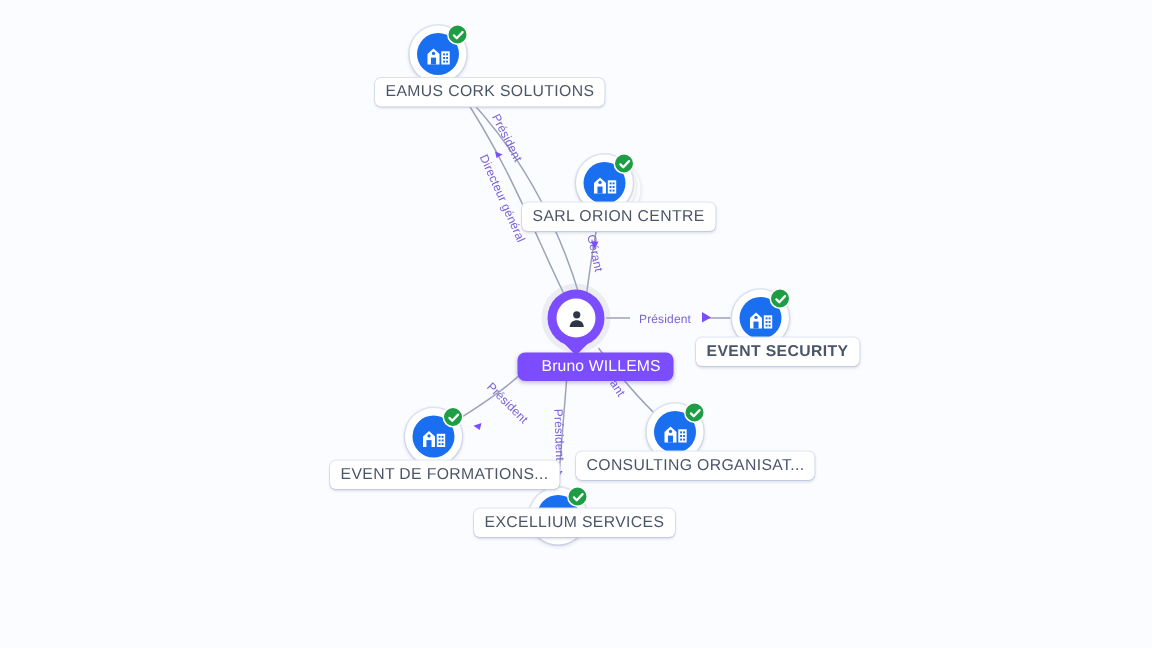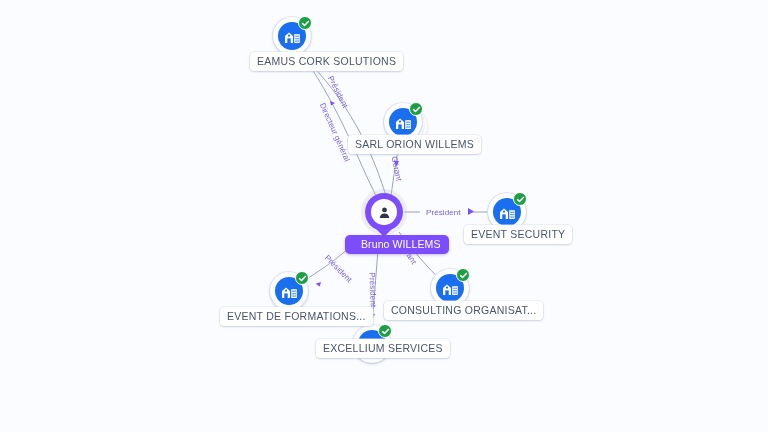--- a/index.html
+++ b/index.html
@@ -204,21 +204,21 @@
           <rect x="13.4" y="11.4" width="1.3" height="1.3" fill="#1a6ef0"></rect>
         </svg>
       </div>
       <span class="check-badge">
         <svg width="9" height="9" viewBox="0 0 10 10">
           <path d="M1.8 5.1 L3.9 7.2 L8.2 2.7" fill="none" stroke="#ffffff" stroke-width="1.7" stroke-linecap="round" stroke-linejoin="round"></path>
         </svg>
       </span>
     </div>
   </div>
-  <div class="node-label" style="left:348px;top:135px;">SARL ORION WILLEMS</div>
+  <div class="node-label" style="left:348px;top:135px;">SARL ORION CENTRE</div>
 
   <div class="node" style="left:488px;top:193px;">
     <div class="node-icon-wrap">
       <div class="biz-disc">
         <svg width="17" height="15" viewBox="0 0 17 15">
           <path d="M1 14 L1 7 L5 3.4 L9 7 L9 14 Z" fill="#ffffff"></path>
           <rect x="3.3" y="9.4" width="3.4" height="4.6" fill="#1a6ef0"></rect>
           <circle cx="5" cy="6.6" r="1.1" fill="#1a6ef0"></circle>
           <rect x="10.2" y="5.2" width="5.6" height="8.8" fill="#ffffff"></rect>
           <rect x="11.4" y="6.6" width="1.3" height="1.3" fill="#1a6ef0"></rect>
@@ -229,21 +229,21 @@
           <rect x="13.4" y="11.4" width="1.3" height="1.3" fill="#1a6ef0"></rect>
         </svg>
       </div>
       <span class="check-badge">
         <svg width="9" height="9" viewBox="0 0 10 10">
           <path d="M1.8 5.1 L3.9 7.2 L8.2 2.7" fill="none" stroke="#ffffff" stroke-width="1.7" stroke-linecap="round" stroke-linejoin="round"></path>
         </svg>
       </span>
     </div>
   </div>
-  <div class="node-label" style="left:464px;top:225px;">EVENT SECURITY</div>
+  <div class="node-label" style="left:464px;top:225px;font-weight:bold;">EVENT SECURITY</div>
 
   <div class="node" style="left:431px;top:269px;">
     <div class="node-icon-wrap">
       <div class="biz-disc">
         <svg width="17" height="15" viewBox="0 0 17 15">
           <path d="M1 14 L1 7 L5 3.4 L9 7 L9 14 Z" fill="#ffffff"></path>
           <rect x="3.3" y="9.4" width="3.4" height="4.6" fill="#1a6ef0"></rect>
           <circle cx="5" cy="6.6" r="1.1" fill="#1a6ef0"></circle>
           <rect x="10.2" y="5.2" width="5.6" height="8.8" fill="#ffffff"></rect>
           <rect x="11.4" y="6.6" width="1.3" height="1.3" fill="#1a6ef0"></rect>

